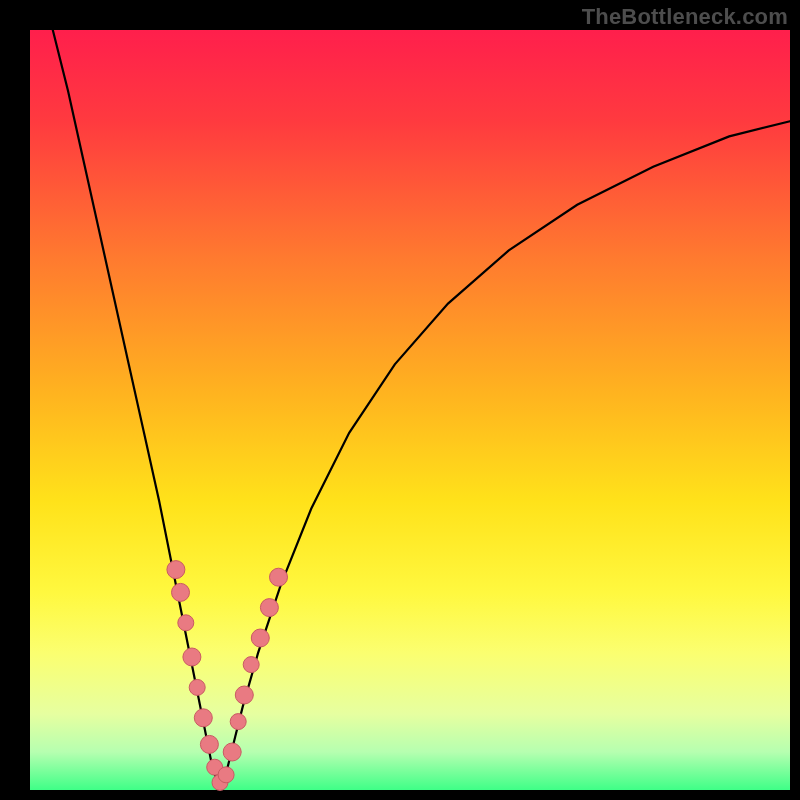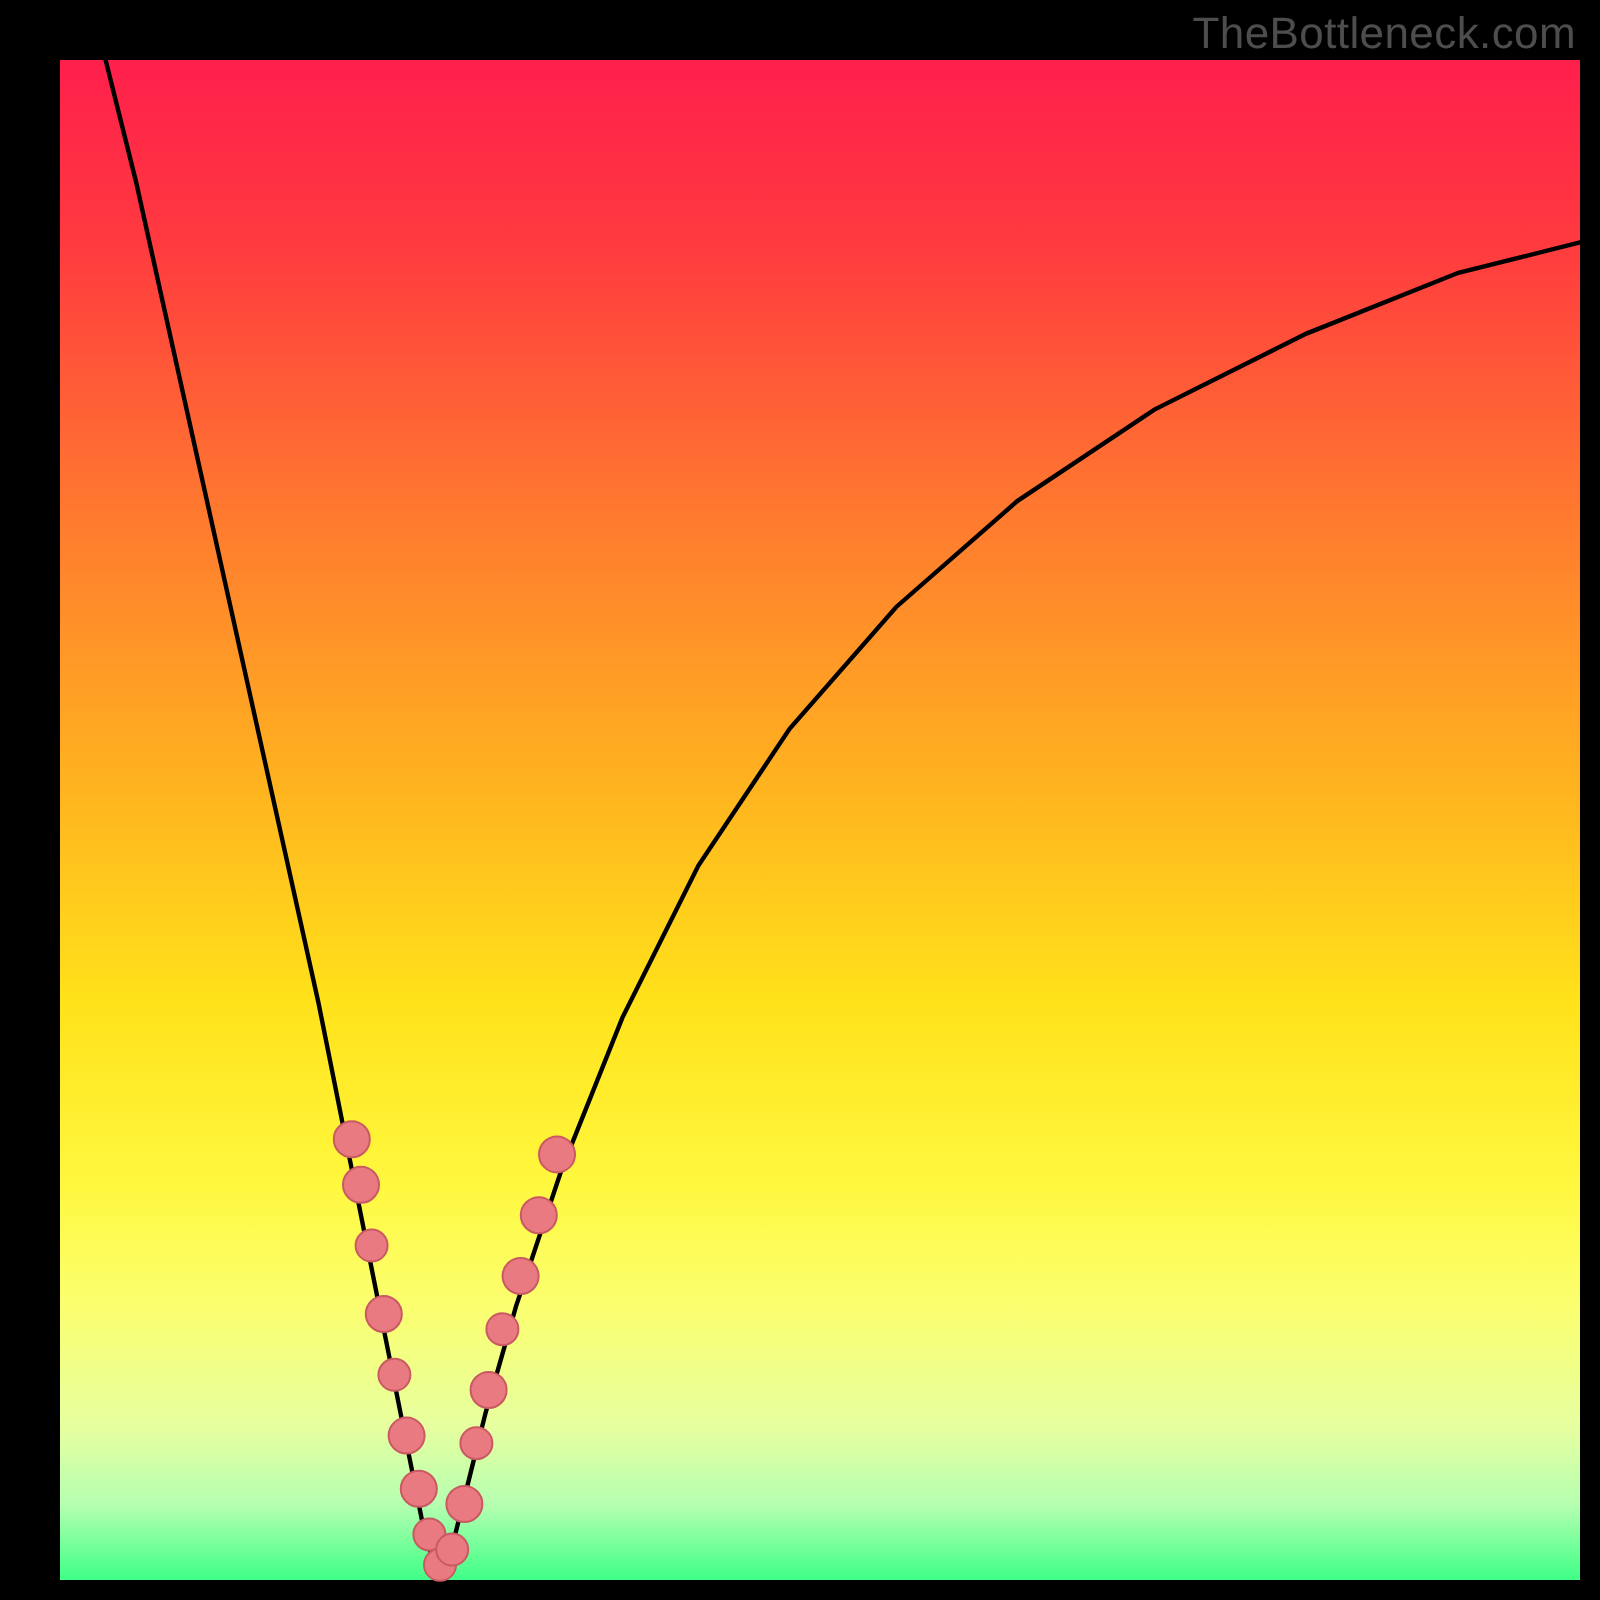--- a/index.html
+++ b/index.html
@@ -16,21 +16,21 @@
     width: 800px;
     height: 800px;
     background: #000;
   }
   .watermark {
     position: absolute;
     top: 4px;
     right: 12px;
     color: #4d4d4d;
     font-size: 22px;
-    font-weight: 400;
+    font-weight: 700;
     letter-spacing: 0.2px;
     z-index: 10;
   }
   svg {
     position: absolute;
     top: 0;
     left: 0;
   }
 </style>
 </head>

